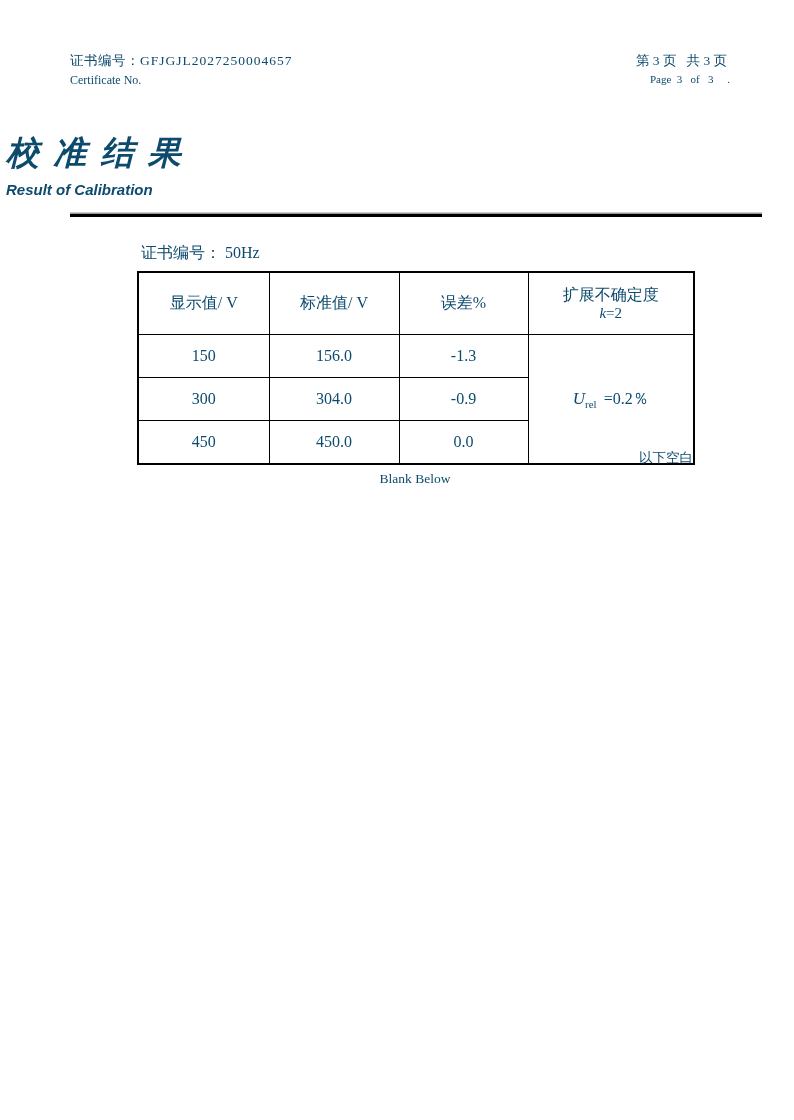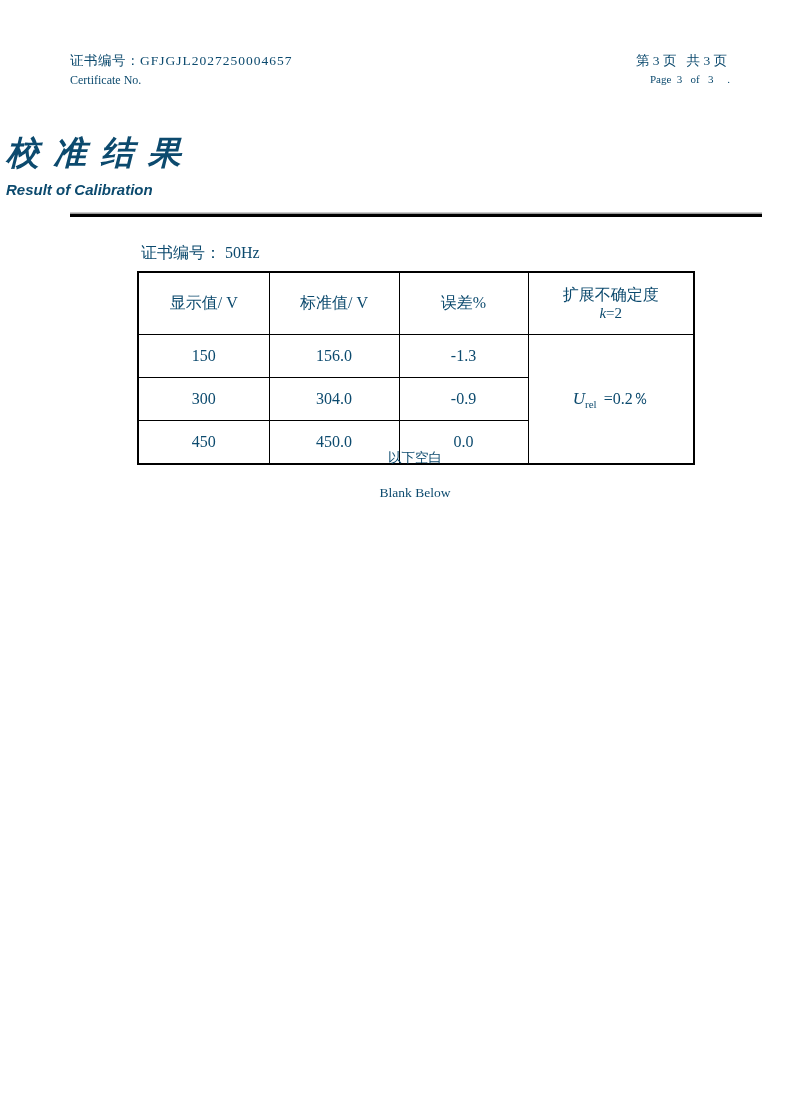--- a/index.html
+++ b/index.html
@@ -124,22 +124,22 @@
   .u-value { margin-left: 7px; }
 
   
   .footer-note {
     position: absolute;
     top: 449px;
     left: 137px;
     width: 556px;
     text-align: center;
   }
-  .footer-zh { font-size: 13.5px; }
-  .footer-en { font-size: 13.5px; margin-top: 18px; }
+  .footer-zh { font-size: 13.5px; text-align: right; }
+  .footer-en { font-size: 13.5px; margin-top: 4px; }
 </style>
 </head>
 <body>
 
 <div class="page">
 
   <div class="header">
     <div>
       <div class="cert-line"><span>证书编号：</span><span class="cert-number">GFJGJL2027250004657</span></div>
       <div class="cert-en">Certificate No.</div>

